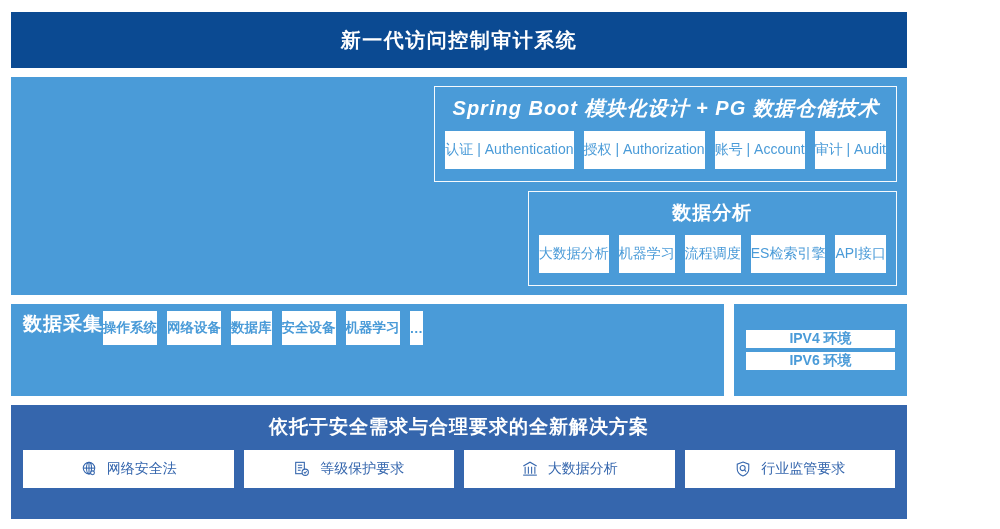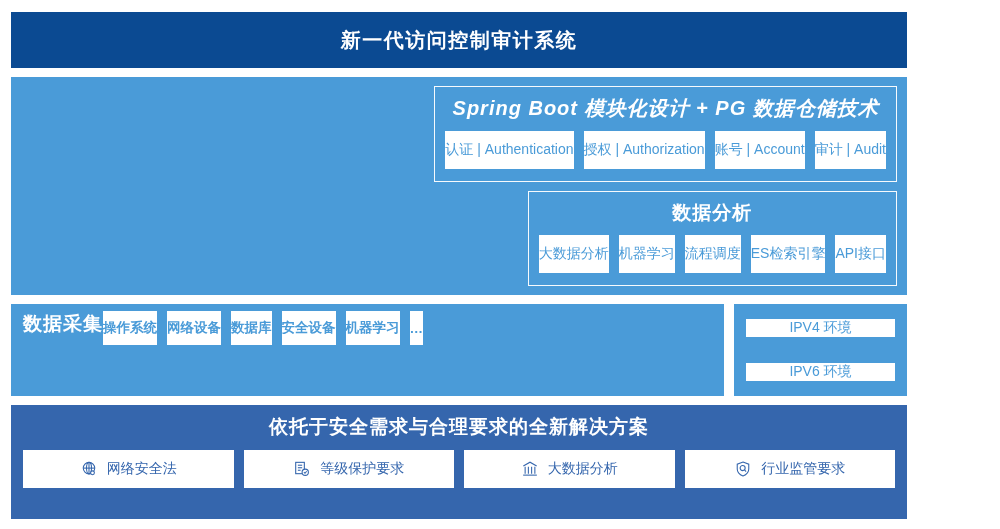--- a/index.html
+++ b/index.html
@@ -118,24 +118,25 @@
   }
   .collect-panel .card {
     height: 34px;
     font-size: 13.5px;
     font-weight: bold;
   }
   .ip-panel {
     background: #4a9bd8;
     flex: 0 0 173px;
     box-sizing: border-box;
-    padding: 15px 12px;
-    display: flex;
-    flex-direction: column;
-    gap: 26px;
+    padding: 26px 12px;
+    display: flex;
+    flex-direction: column;
+    gap: 4px;
+    font-weight: bold;
   }
   .ip-card {
     background: #ffffff;
     color: #4a9bd8;
     flex: 1 1 0;
     display: flex;
     align-items: center;
     justify-content: center;
     font-size: 14px;
     white-space: nowrap;

